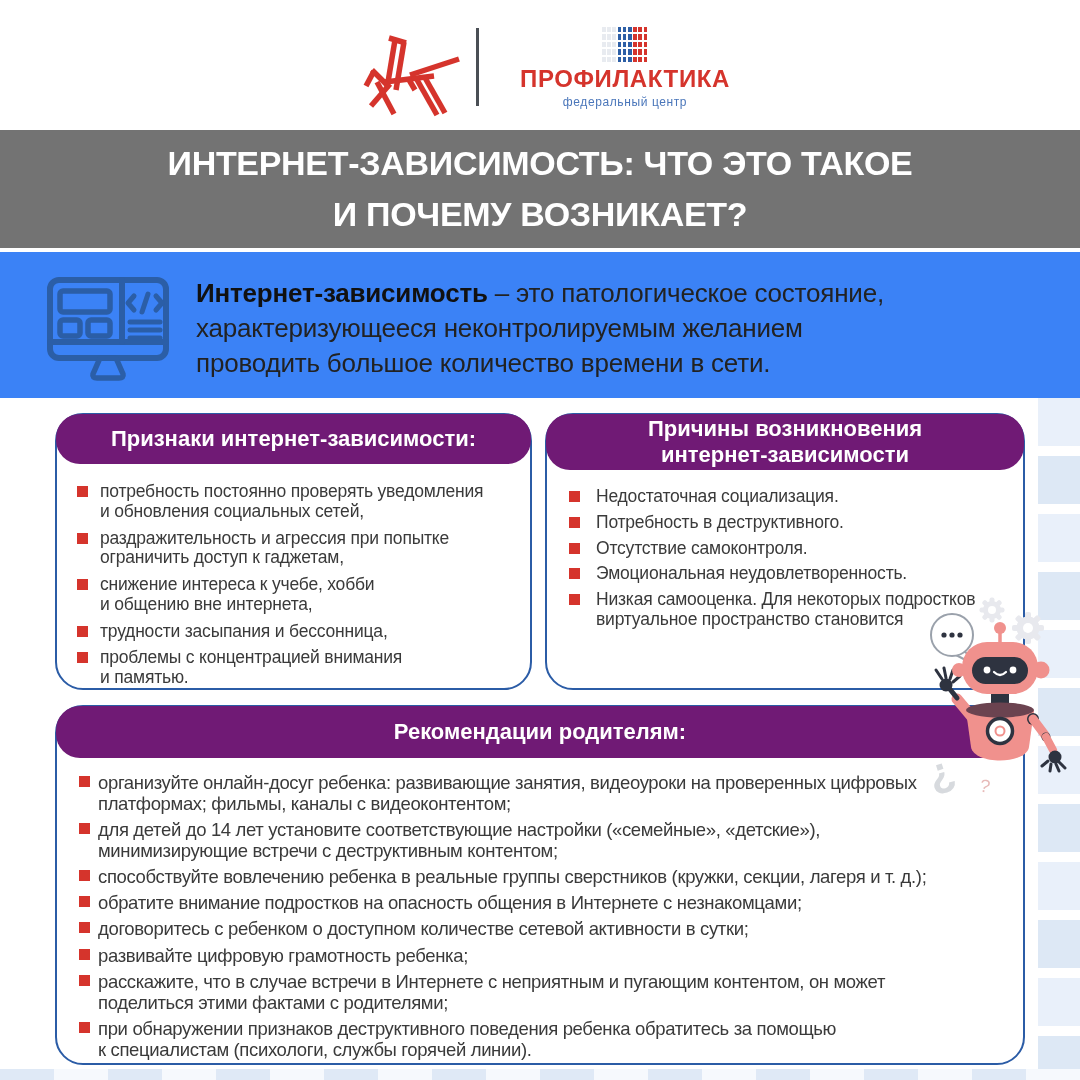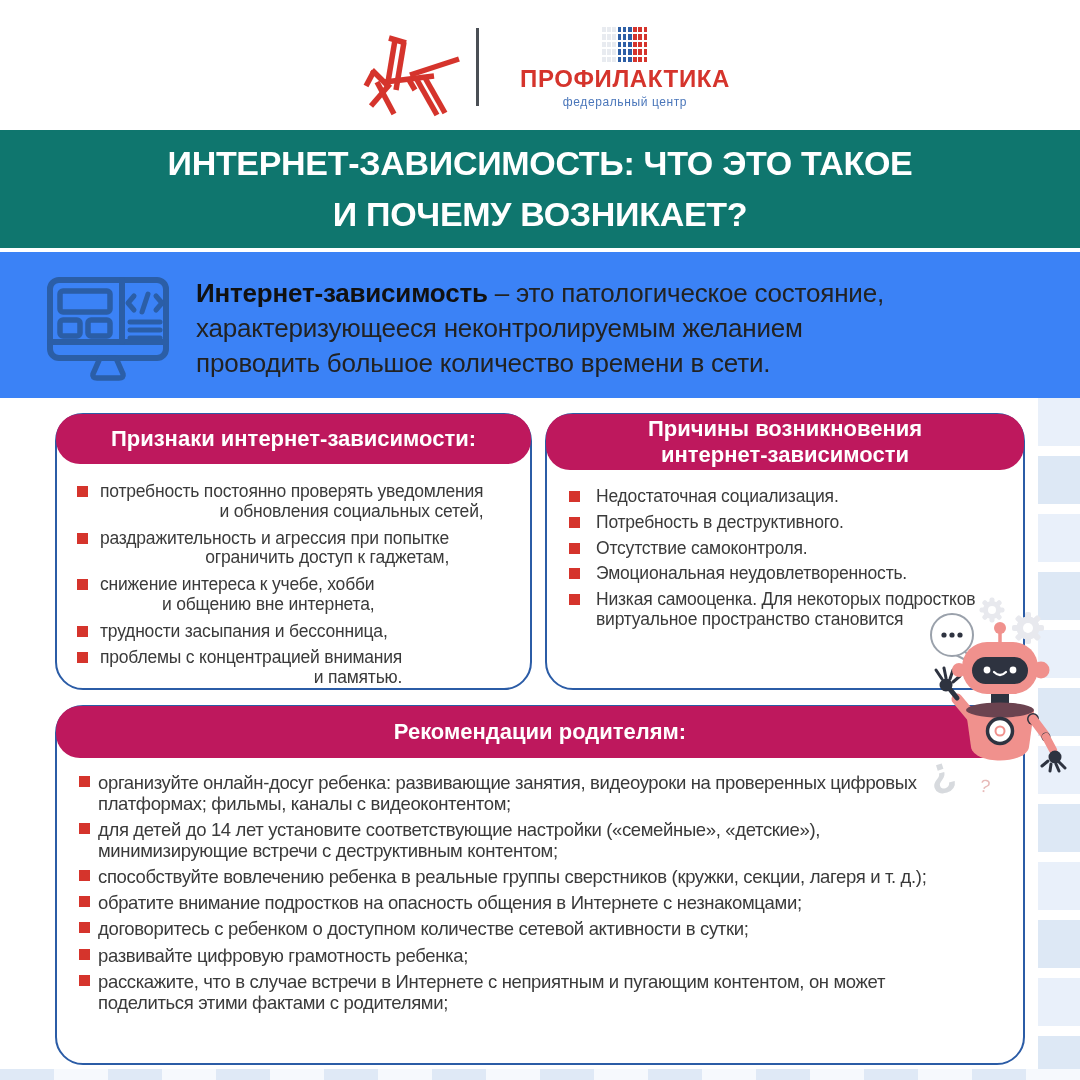--- a/index.html
+++ b/index.html
@@ -19,44 +19,44 @@
   .lockup{position:absolute;left:500px;top:25px;width:250px;text-align:center;}
   .flag-grid{width:46px;height:37px;margin:0 auto 4px auto;
     background-image:
       repeating-linear-gradient(0deg,transparent 0 5.4px,#ffffff 5.4px 7.4px),
       repeating-linear-gradient(90deg,transparent 0 3.6px,#ffffff 3.6px 5.2px),
       linear-gradient(90deg,#e8ebf0 0 33.4%,#2d5fa6 33.4% 66.7%,#d5342c 66.7% 100%);}
   .brand-name{font-size:24px;font-weight:bold;color:#d5342c;letter-spacing:.6px;line-height:1.1;}
   .brand-sub{font-size:12px;color:#4a76ba;letter-spacing:.6px;margin-top:3px;}
 
   
-  .banner{position:absolute;left:0;top:130px;width:100%;height:118px;background:#0f766e;
+  .banner{position:absolute;left:0;top:130px;width:100%;height:118px;background:#737373;
     display:flex;align-items:center;justify-content:center;}
   .banner h1{margin:0;color:#ffffff;font-size:34px;font-weight:bold;letter-spacing:-.3px;
     line-height:1.5;text-align:center;white-space:pre-line;}
 
   
   .defband{position:absolute;left:0;top:252px;width:100%;height:146px;background:#3b82f6;}
   .defband .monitor{position:absolute;left:44px;top:22px;}
   .def-text{position:absolute;left:196px;top:24px;width:850px;font-size:26px;line-height:1.35;
     color:#222;white-space:pre-line;letter-spacing:-.2px;}
   .def-text b{font-weight:bold;color:#111;}
 
   
   .card{position:absolute;background:#ffffff;border:2.5px solid #2b5ca6;border-radius:28px;box-sizing:border-box;}
-  .card-header{background:#be185d;border-radius:24px;margin:-1px;color:#ffffff;text-align:center;
+  .card-header{background:#701a75;border-radius:24px;margin:-1px;color:#ffffff;text-align:center;
     font-weight:bold;display:flex;align-items:center;justify-content:center;white-space:pre-line;}
   .card ul{list-style:none;margin:0;}
   .card li{display:flex;align-items:flex-start;}
   .sq{flex:0 0 auto;width:11px;height:11px;background:#d5342c;margin-top:4px;}
   .txt{white-space:pre-line;}
 
   .card-signs{left:55px;top:413px;width:477px;height:277px;}
   .card-signs .card-header{height:50px;font-size:22px;}
-  .card-signs ul{padding:19px 10px 0 20px;text-align:right;}
+  .card-signs ul{padding:19px 10px 0 20px;}
   .card-signs li{margin-bottom:7px;}
   .card-signs .txt{margin-left:12px;font-size:17.5px;line-height:1.13;letter-spacing:-.2px;}
 
   .card-causes{left:545px;top:413px;width:480px;height:277px;}
   .card-causes .card-header{height:56px;font-size:22px;line-height:1.18;}
   .card-causes ul{padding:18px 10px 0 22px;}
   .card-causes li{margin-bottom:6px;}
   .card-causes .txt{margin-left:16px;font-size:17.5px;line-height:1.13;letter-spacing:-.2px;}
 
   .card-reco{left:55px;top:705px;width:970px;height:360px;}
@@ -223,20 +223,25 @@
           <span class="txt">договоритесь с ребенком о доступном количестве сетевой активности в сутки;</span>
         </li>
       <li>
           <span class="sq"></span>
           <span class="txt">развивайте цифровую грамотность ребенка;</span>
         </li>
       <li>
           <span class="sq"></span>
           <span class="txt">расскажите, что в случае встречи в Интернете с неприятным и пугающим контентом, он может
 поделиться этими фактами с родителями;</span>
+        </li>
+      <li>
+          <span class="sq"></span>
+          <span class="txt">при обнаружении признаков деструктивного поведения ребенка обратитесь за помощью
+к специалистам (психологи, службы горячей линии).</span>
         </li>
     </ul>
   </div>
 
   <div class="robot">
     <svg width="165" height="218" viewBox="0 0 165 218">
 
       <g fill="#e8e9ee">
         <g transform="translate(80,32)">
           <rect x="-2.5" y="-12.5" width="5" height="25" rx="2"></rect>

